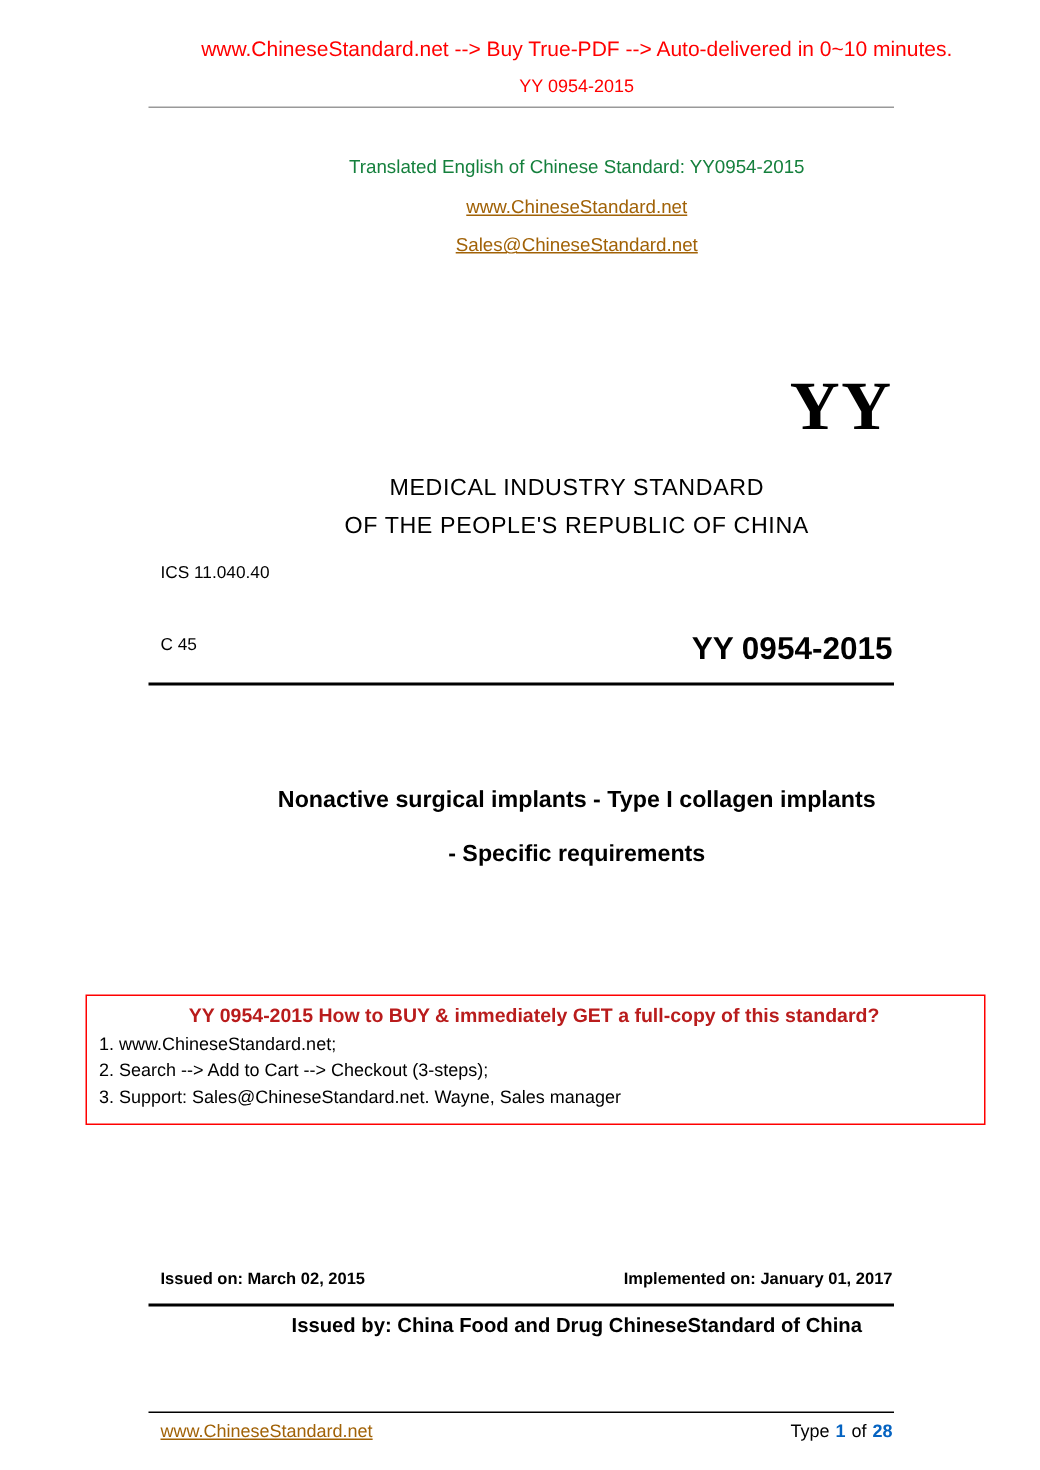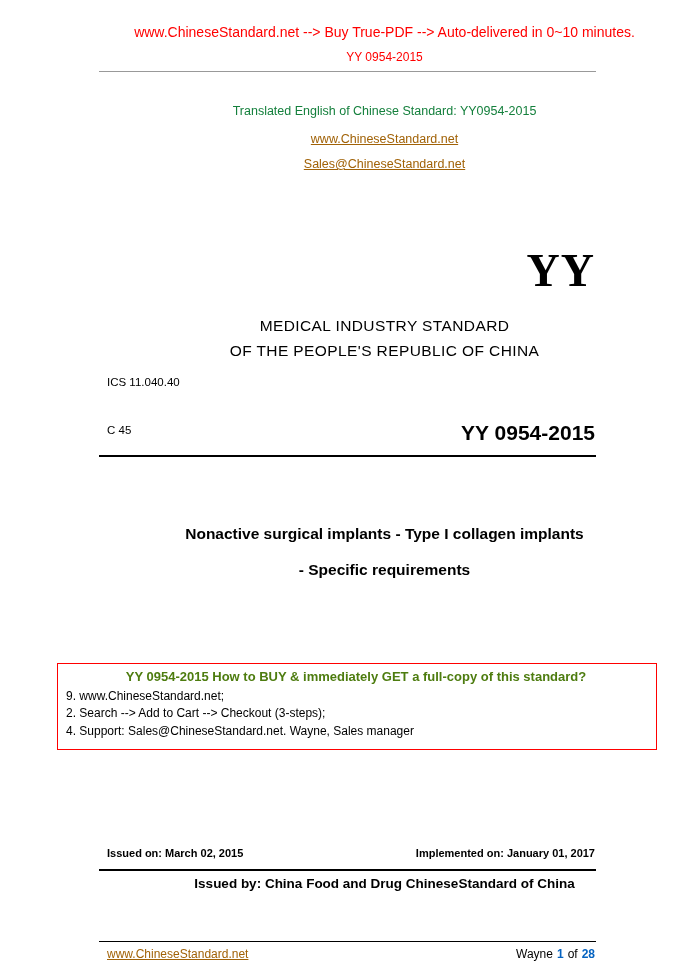--- a/index.html
+++ b/index.html
@@ -40,21 +40,21 @@
 
   .title1{top:525px;font-size:15.5px;font-weight:bold;}
   .title2{top:561px;font-size:15.5px;font-weight:bold;}
   .title-cn{top:597px;font-size:14px;font-family:"DejaVu Sans","Liberation Sans",sans-serif;}
 
   .buy-box{
     top:663px;left:57px;width:580px;
     border:1px solid #FF0000;background:#fff;
     padding:5px 10px 9px 8px;
   }
-  .buy-title{color:#4d7c0f;font-weight:bold;font-size:13px;text-align:center;margin-bottom:4px;}
+  .buy-title{color:#b91c1c;font-weight:bold;font-size:13px;text-align:center;margin-bottom:4px;}
   .buy-item{font-size:12px;line-height:1.45;color:#000;padding-left:19px;text-indent:-19px;}
 
   .issued-row{top:847px;left:107px;width:488px;display:flex;justify-content:space-between;
     font-size:11px;font-weight:bold;}
   .issued-by{top:876px;font-size:13.5px;font-weight:bold;}
 
   .footer-row{top:947px;left:107px;width:488px;display:flex;justify-content:space-between;align-items:baseline;}
   .footer-link{font-size:12px;}
   .page-ind{font-size:12px;display:flex;gap:4px;}
   .page-ind .num{color:#0563C1;font-weight:bold;}
@@ -86,36 +86,36 @@
   <div class="abs cls">C 45</div>
 
   <div class="abs code-big">YY 0954-2015</div>
   <div class="abs rule rule-thick rule-code"></div>
 
   <div class="abs center title2">- Specific requirements</div>
   <div class="abs center title1">Nonactive surgical implants - Type I collagen implants</div>
 
   <div class="abs buy-box">
     <div class="buy-title">YY 0954-2015 How to BUY &amp; immediately GET a full-copy of this standard?</div>
-    <div class="buy-item">9.  www.ChineseStandard.net;</div>
+    <div class="buy-item">1.  www.ChineseStandard.net;</div>
     <div class="buy-item">2.  Search --&gt; Add to Cart --&gt; Checkout (3-steps);</div>
-    <div class="buy-item">4.  Support: Sales@ChineseStandard.net. Wayne, Sales manager</div>
+    <div class="buy-item">3.  Support: Sales@ChineseStandard.net. Wayne, Sales manager</div>
   </div>
 
   <div class="abs issued-row">
     <span>Issued on: March 02, 2015</span>
     <span>Implemented on: January 01, 2017</span>
   </div>
   <div class="abs rule rule-thick rule-issued"></div>
   <div class="abs center issued-by">Issued by: China Food and Drug ChineseStandard of China</div>
 
   <div class="abs rule rule-footer"></div>
   <div class="abs footer-row">
     <a class="link footer-link">www.ChineseStandard.net</a>
     <div class="page-ind">
-      <span class="lbl">Wayne</span>
+      <span class="lbl">Type</span>
       <span class="num">1</span>
       <span class="lbl">of</span>
       <span class="num">28</span>
     </div>
   </div>
 
 </div>
 
 </body></html>

